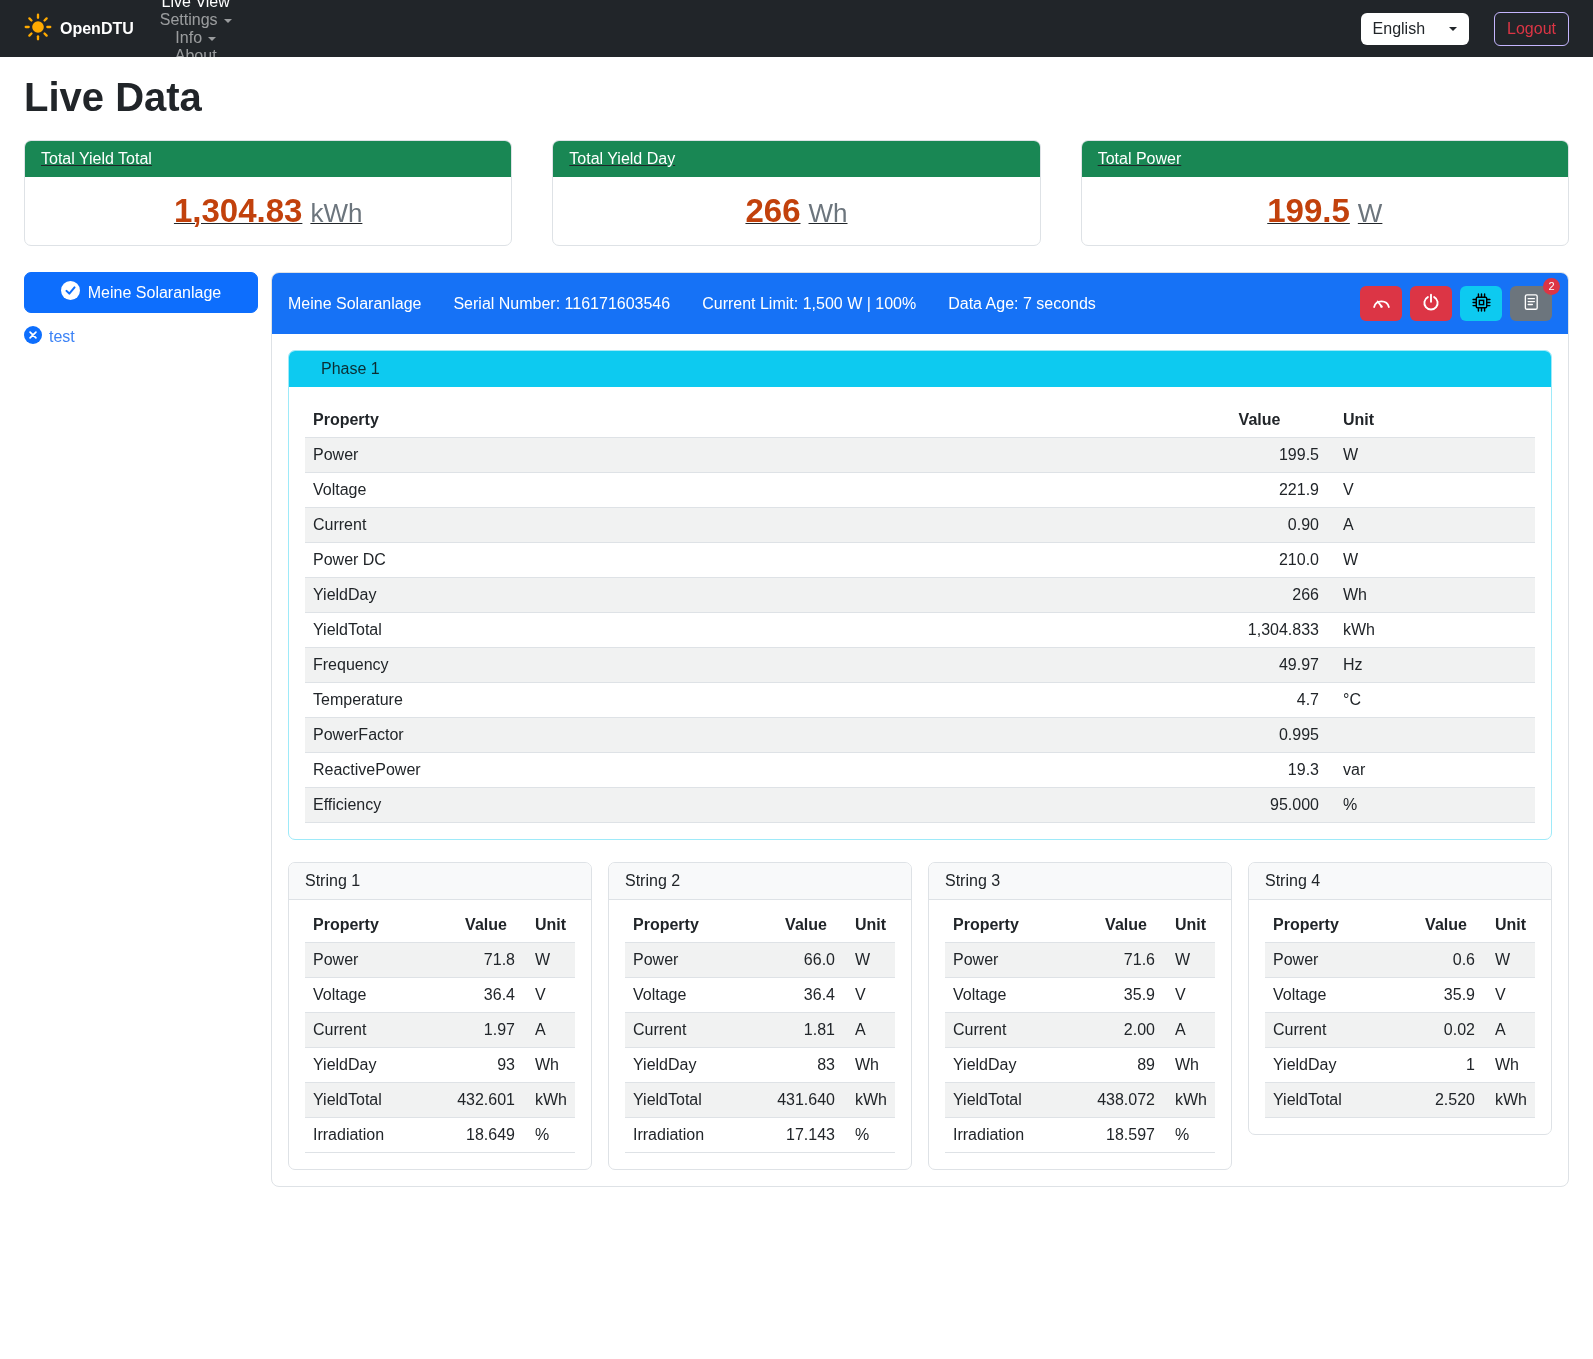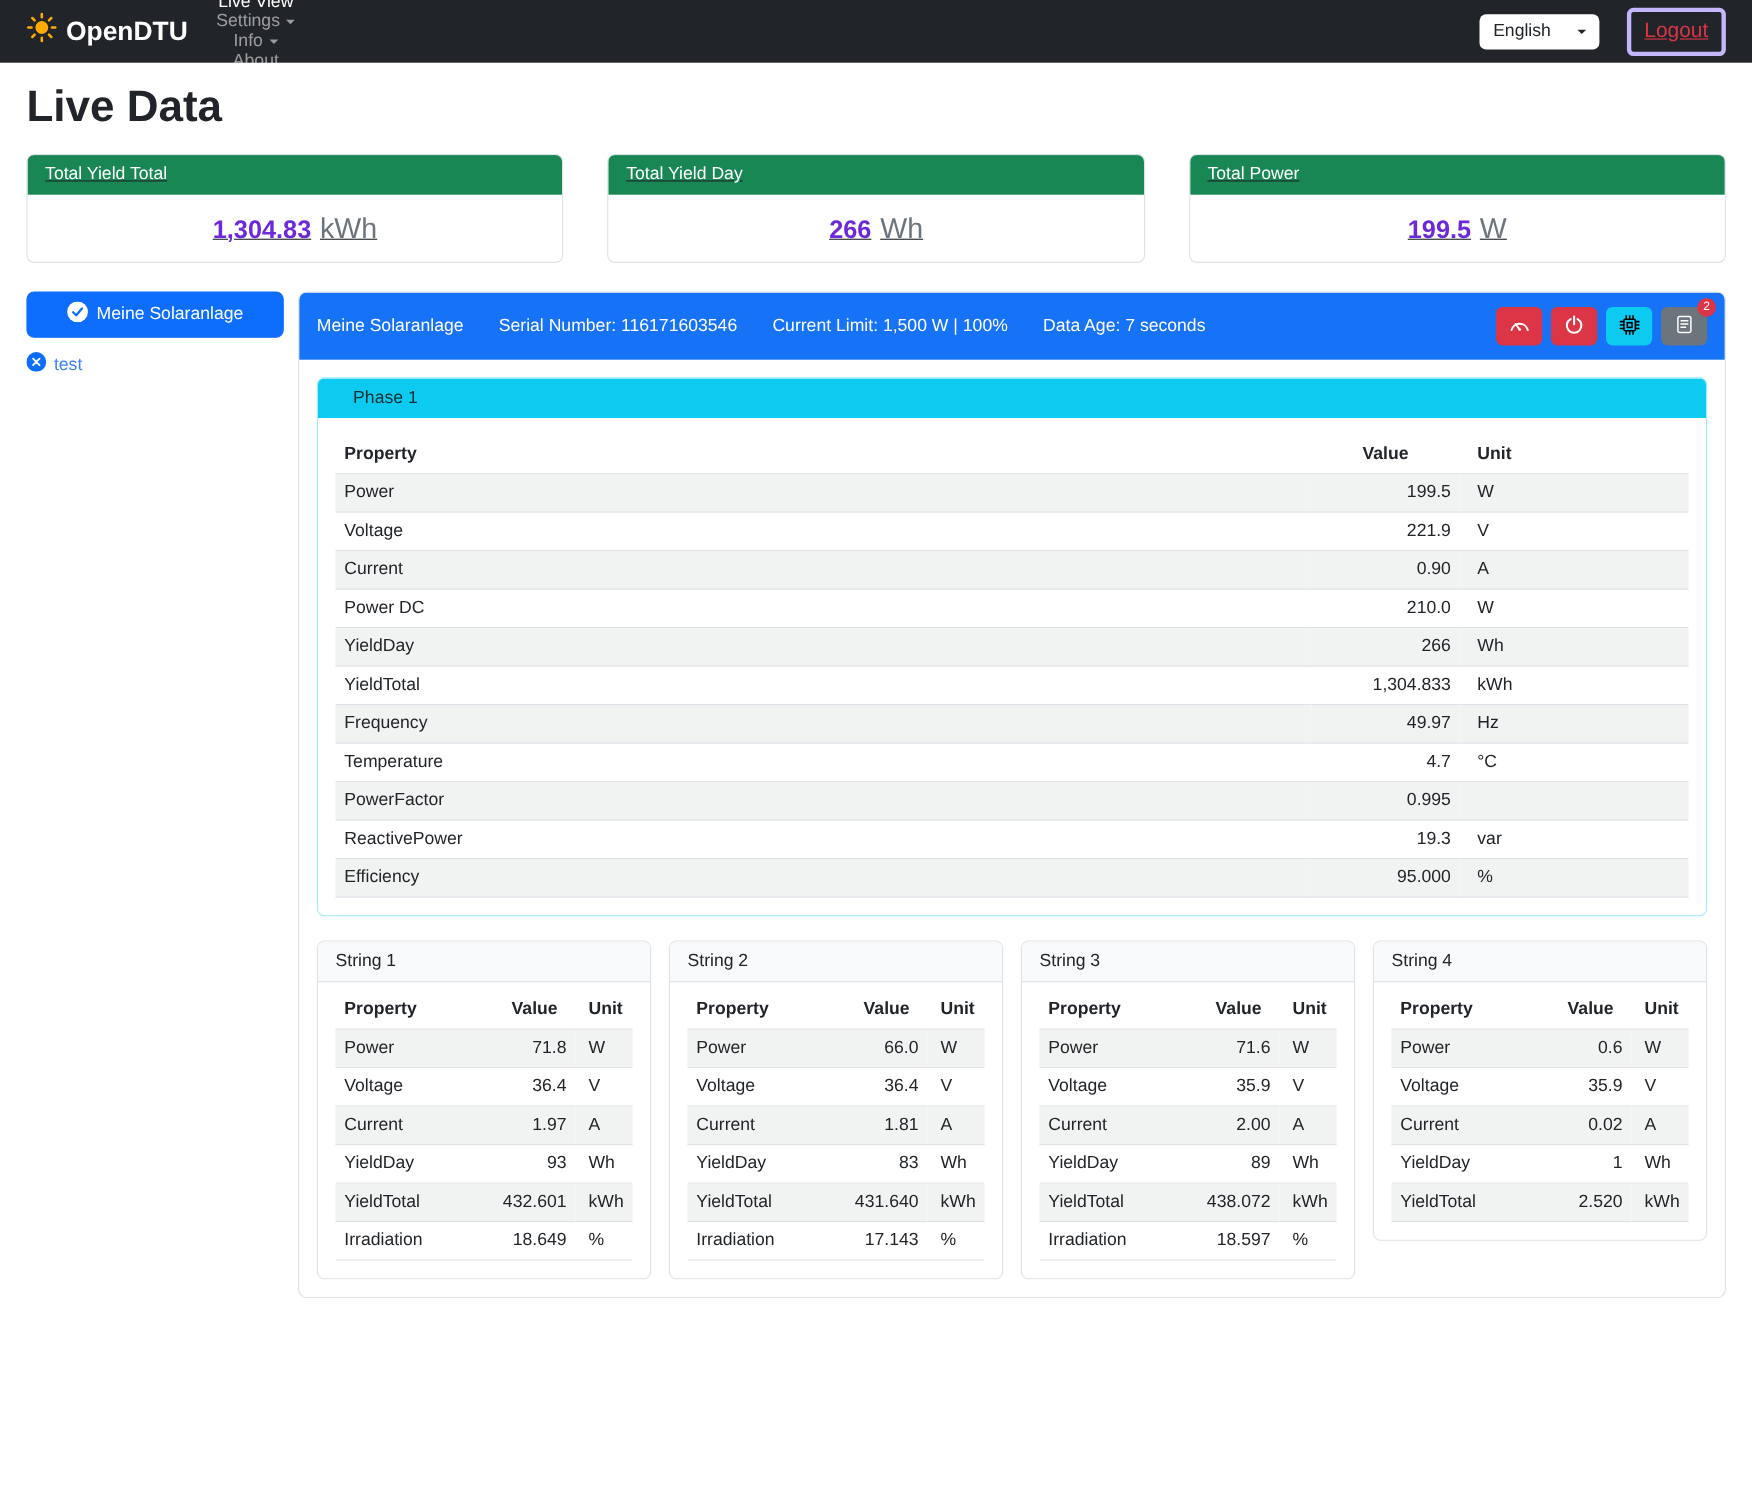--- a/index.html
+++ b/index.html
@@ -1,41 +1,41 @@
 <!DOCTYPE html>
 <html><head>
 <meta charset="utf-8">
 <style>
   * { box-sizing: border-box; }
   html,body { margin:0; padding:0; background:#fff; color:#212529;
     font-family:"Liberation Sans", sans-serif; font-size:16px; }
 
   
   .navbar { display:flex; align-items:center; background:#212529; height:57px; padding:0 24px; }
-  .brand { display:flex; align-items:center; gap:8px; color:#fff; font-size:24px; font-weight:700; cursor:pointer; }
+  .brand { display:flex; align-items:center; gap:8px; color:#fff; font-size:16px; font-weight:700; cursor:pointer; }
   .nav { display:flex; align-items:center; margin-left:26px;flex-direction:column; }
   .nav-link { color:rgba(255,255,255,.55); font-size:16px; cursor:pointer; text-decoration:none; }
   .nav-link.active { color:#fff; }
   .caret { display:inline-block; margin-left:6px; vertical-align:2px;
     border-top:4px solid currentColor; border-right:4px solid transparent; border-left:4px solid transparent; }
   .nav-right { margin-left:auto; display:flex; align-items:center; gap:25px; }
   .lang-select { display:flex; align-items:center; gap:18px; background:#fff; color:#212529;
     padding:7px 12px; border-radius:6px; cursor:pointer; }
-  .logout-btn { background:transparent; color:#dc3545; border:4px solid #c4b5fd; border-radius:6px;
-    padding:7px 12px; font-size:19px; font-family:inherit; cursor:pointer;text-decoration:underline; }
+  .logout-btn { background:transparent; color:#dc3545; border:1px solid #c4b5fd; border-radius:6px;
+    padding:7px 12px; font-size:16px; font-family:inherit; cursor:pointer; }
 
   
   main { padding:0 24px 24px; }
   h1 { font-size:40px; font-weight:700; margin:18px 0 20px; }
 
   .summary-row { display:flex; gap:40px; margin-bottom:26px;text-decoration:underline; }
   .summary-card { flex:1; border:1px solid #dee2e6; border-radius:7px; overflow:hidden; background:#fff; }
   .summary-card .head { background:#198754; color:#fff; padding:9px 16px; font-size:16px; }
   .summary-card .body { padding:15px 16px; text-align:center; }
-  .big-num { font-size:23px; font-weight:700; color:#6d28d9; }
+  .big-num { font-size:33px; font-weight:700; color:#c2410c; }
   .big-unit { font-size:26px; color:#6c757d; margin-left:8px; font-weight:400; }
 
   .content-row { display:flex; gap:13px; align-items:flex-start; }
 
   
   .sidebar { width:234px; flex:none; }
   .inv-btn { width:100%; display:flex; align-items:center; justify-content:center; gap:8px;
     background:#0d6efd; border:1px solid #0d6efd; color:#fff; font-size:16px; font-family:inherit;
     padding:8px 10px; border-radius:7px; cursor:pointer; }
   .test-row { display:flex; align-items:center; justify-content:flex-start; gap:7px; margin-top:13px;

